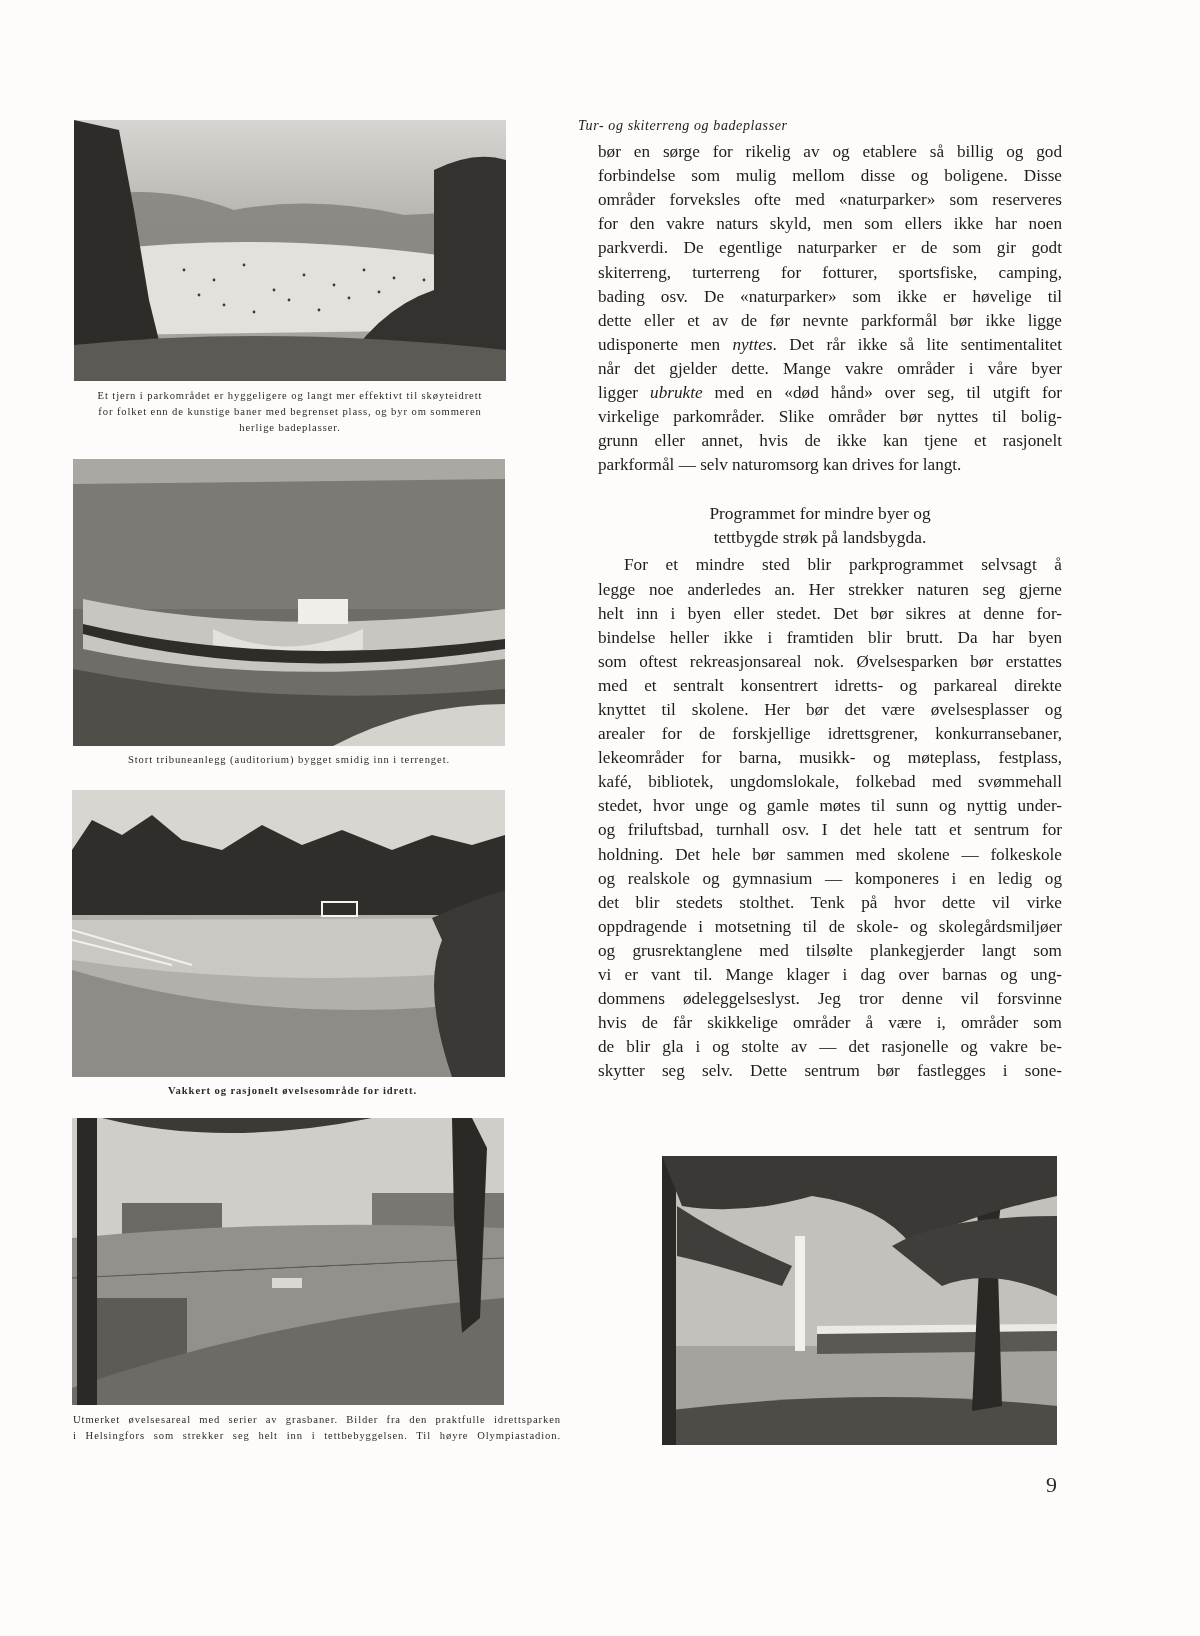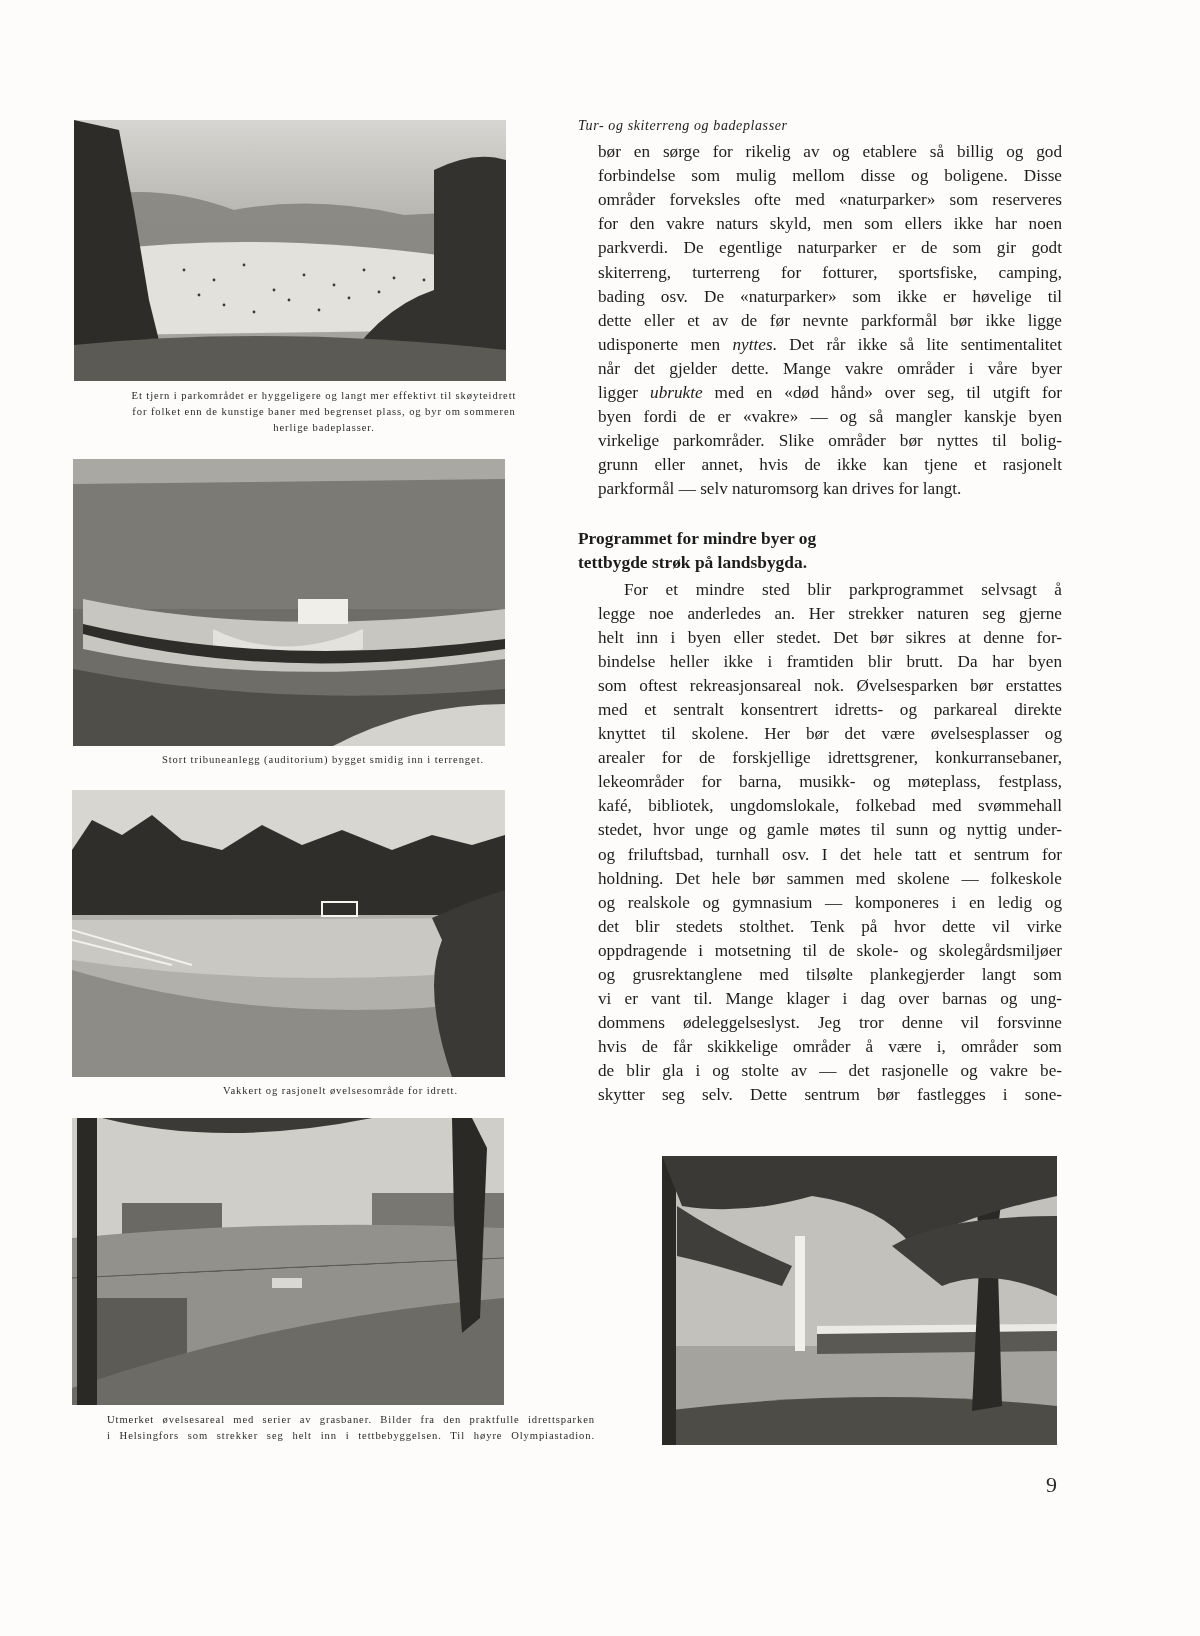--- a/index.html
+++ b/index.html
@@ -11,31 +11,30 @@
   }
   .photo {
     position: absolute; overflow: hidden;
     background: #8a8a86;
   }
   .photo svg { display: block; width: 100%; height: 100%; }
   .caption {
     position: absolute; text-align: center;
     font-size: 10.6px; line-height: 16px; letter-spacing: 0.9px;
     color: #2a2a2a;
-    margin-left: 34px;
   }
   .caption.justify { text-align: justify; text-align-last: justify; }
   .col {
     position: absolute; left: 578px; width: 484px;
     font-size: 17.2px; line-height: 24.1px; color: #1c1c1c;
   }
   .col .line { display: block; text-align: justify; text-align-last: justify; white-space: nowrap; margin-left: 20px; }
   .col .line.last { text-align-last: left; }
   .heading-italic { font-style: italic; font-size: 14px; letter-spacing: 0.6px; }
-  .heading-bold { font-weight: bold; font-size: 17.4px; line-height: 24px; }
+  .heading-bold { font-weight: normal; font-size: 17.4px; line-height: 24px; text-align: center; }
   .indent { padding-left: 26px; }
   em { font-style: italic; }
   .page-number {
     position: absolute; left: 1046px; top: 1472px;
     font-size: 22px; color: #2a2a2a;
   }
 </style>
 </head>
 <body>
 
@@ -101,21 +100,21 @@
     <path d="M0 60 L20 30 L50 45 L80 25 L110 50 L150 60 L190 35 L230 55 L270 40 L320 60 L360 45 L400 55 L433 45 L433 128 L0 128Z" fill="#2f2e2b"></path>
     <rect x="0" y="125" width="433" height="162" fill="#b1b0ab"></rect>
     <path d="M0 130 L433 128 L433 180 Q200 200 0 170Z" fill="#c9c8c3"></path>
     <path d="M0 140 L120 175" stroke="#f2f1ec" stroke-width="2"></path>
     <path d="M0 150 L100 175" stroke="#f2f1ec" stroke-width="2"></path>
     <rect x="250" y="112" width="35" height="14" fill="none" stroke="#f5f4ef" stroke-width="2"></rect>
     <path d="M0 180 Q200 240 433 210 L433 287 L0 287Z" fill="#8d8c87"></path>
     <path d="M360 128 Q400 110 433 100 L433 287 L380 287 Q350 200 370 150Z" fill="#3a3936"></path>
   </svg>
 </div>
-<div class="caption" style="left:90px;top:1083px;width:433px;">Vakkert og rasjonelt øvelsesområde for idrett.</div>
+<div class="caption" style="left:76px;top:1083px;width:433px;font-weight:bold;">Vakkert og rasjonelt øvelsesområde for idrett.</div>
 
 <div class="photo" style="left:72px;top:1118px;width:432px;height:287px;">
   <svg viewBox="0 0 432 287" preserveAspectRatio="none">
     <rect width="432" height="287" fill="#cfcec9"></rect>
     <rect x="50" y="85" width="100" height="50" fill="#6a6964"></rect>
     <rect x="300" y="75" width="132" height="40" fill="#787772"></rect>
     <path d="M0 120 Q200 100 432 110 L432 287 L0 287Z" fill="#92918c"></path>
     <path d="M0 160 Q200 150 432 140" stroke="#5d5c57" stroke-width="1"></path>
     <rect x="15" y="180" width="100" height="100" fill="#5c5b56"></rect>
     <rect x="200" y="160" width="30" height="10" fill="#d9d8d3"></rect>
@@ -153,21 +152,20 @@
       <span class="line">forbindelse som mulig mellom disse og boligene. Disse</span>
       <span class="line">områder forveksles ofte med «naturparker» som reserveres</span>
       <span class="line">for den vakre naturs skyld, men som ellers ikke har noen</span>
       <span class="line">parkverdi. De egentlige naturparker er de som gir godt</span>
       <span class="line">skiterreng, turterreng for fotturer, sportsfiske, camping,</span>
       <span class="line">bading osv. De «naturparker» som ikke er høvelige til</span>
       <span class="line">dette eller et av de før nevnte parkformål bør ikke ligge</span>
       <span class="line">udisponerte men <em>nyttes</em>. Det rår ikke så lite sentimentalitet</span>
       <span class="line">når det gjelder dette. Mange vakre områder i våre byer</span>
       <span class="line">ligger <em>ubrukte</em> med en «død hånd» over seg, til utgift for</span>
-      <span class="line">byen fordi de er «vakre» — og så mangler kanskje byen</span>
       <span class="line">virkelige parkområder. Slike områder bør nyttes til bolig-</span>
       <span class="line">grunn eller annet, hvis de ikke kan tjene et rasjonelt</span>
       <span class="line last">parkformål — selv naturomsorg kan drives for langt.</span>
     </div>
   <div style="height:24px;"></div>
   <div class="heading-bold">Programmet for mindre byer og</div>
   <div class="heading-bold" style="margin-bottom:4px;">tettbygde strøk på landsbygda.</div>
   <div id="s2">
       <span class="line indent">For et mindre sted blir parkprogrammet selvsagt å</span>
       <span class="line">legge noe anderledes an. Her strekker naturen seg gjerne</span>

